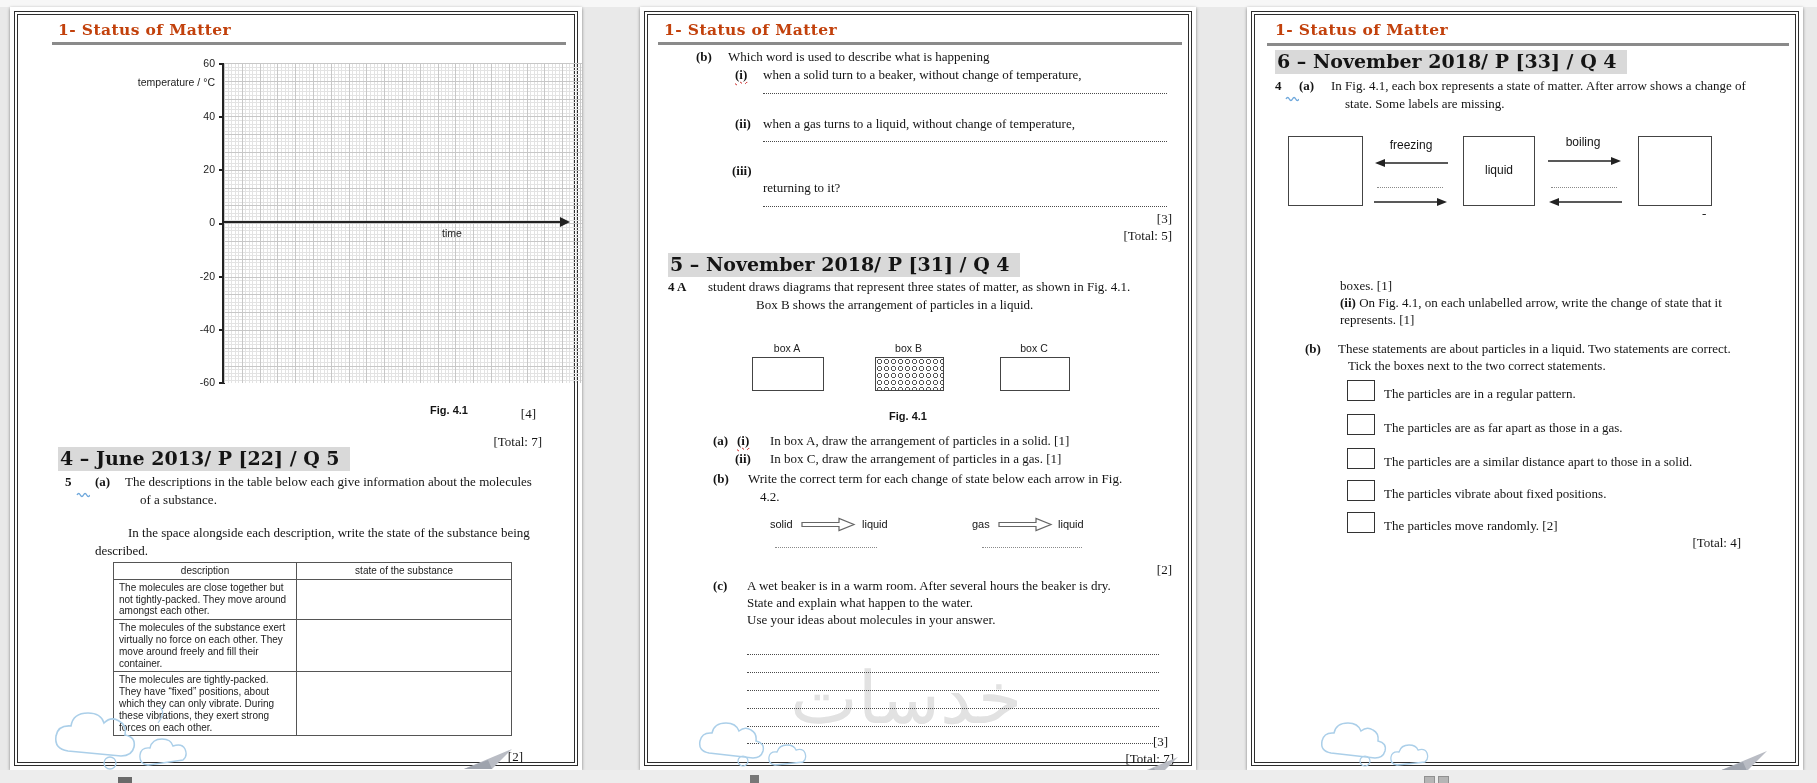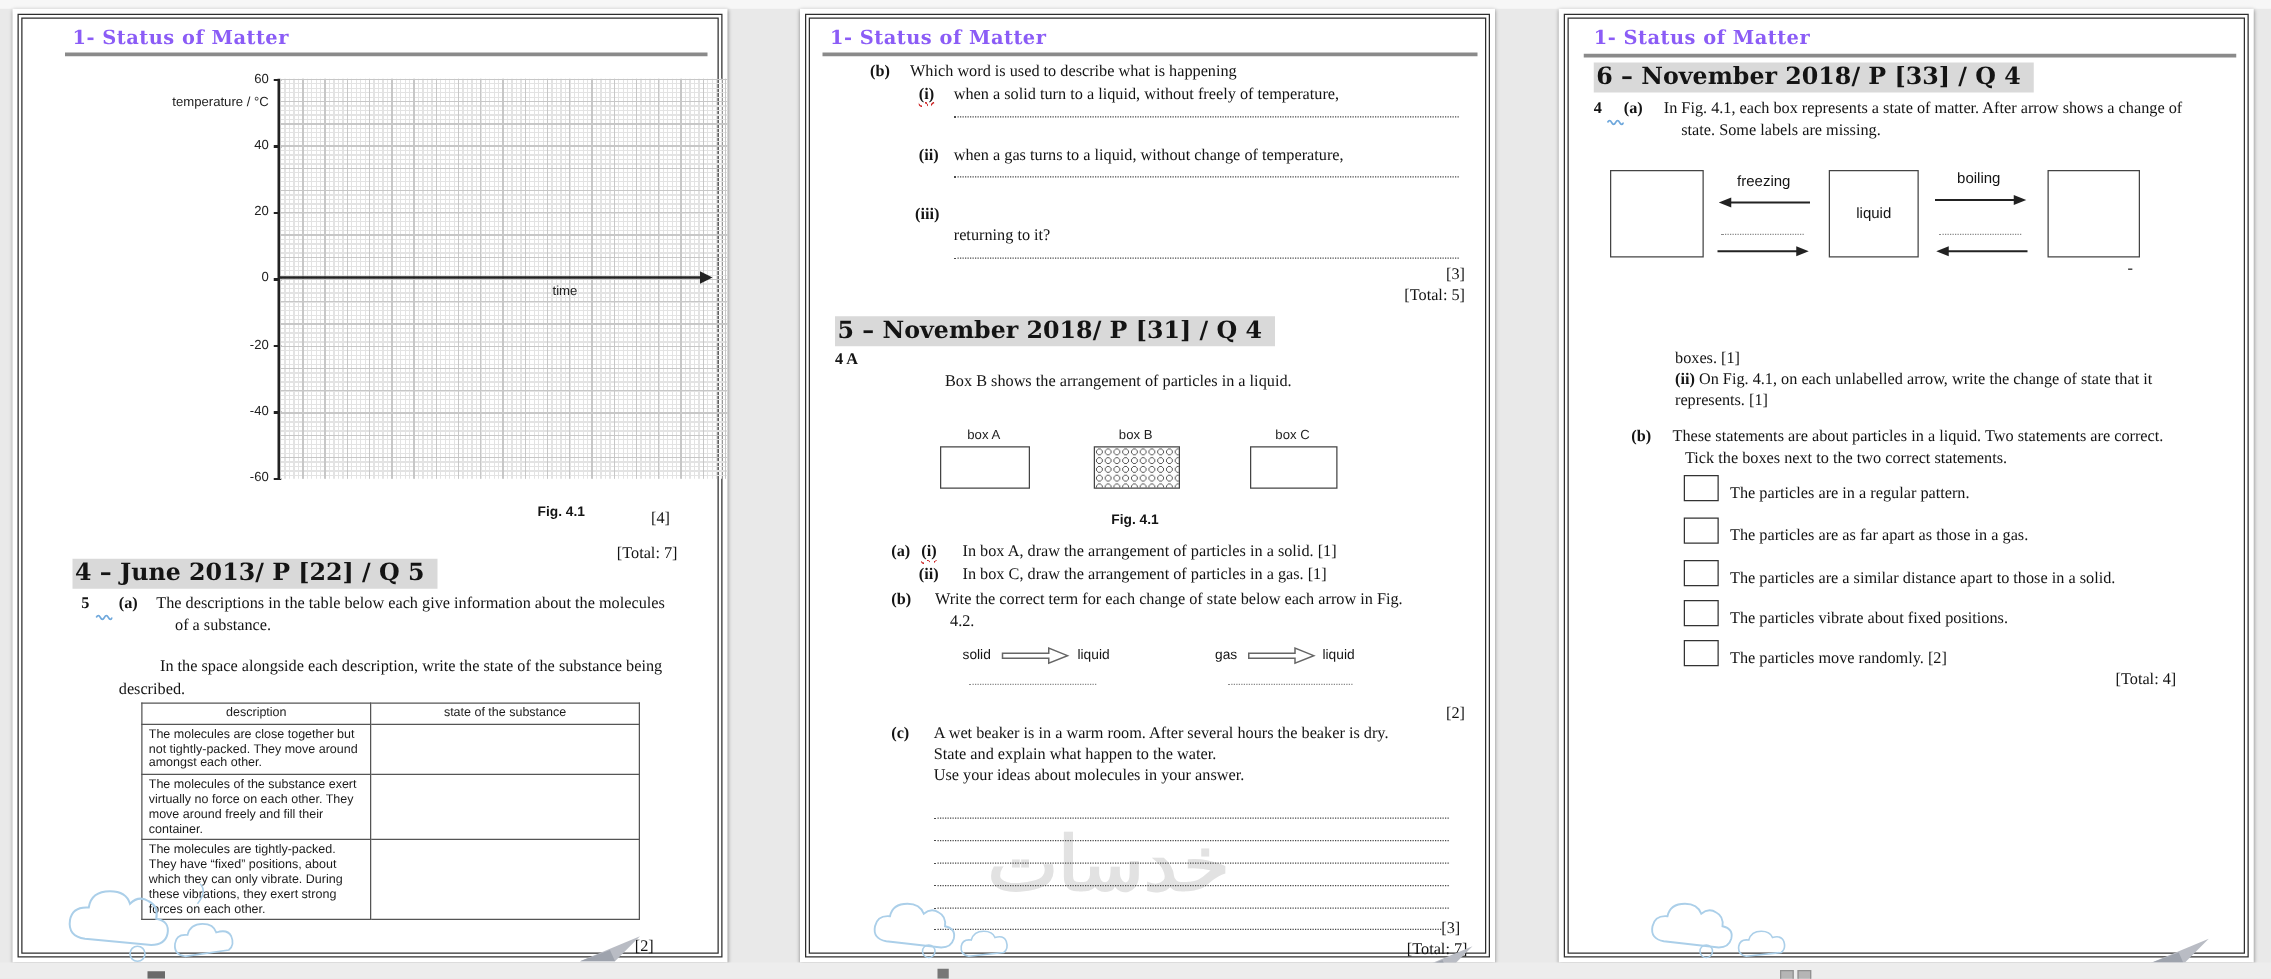--- a/index.html
+++ b/index.html
@@ -12,21 +12,21 @@
   .page{position:absolute;top:7px;height:763px;background:#fff;overflow:hidden;
         box-shadow:0 1px 3px rgba(0,0,0,.45);}
   #page1{left:10px;width:572px;}
   #page2{left:640px;width:556px;}
   #page3{left:1247px;width:556px;}
   .frame{position:absolute;inset:4px;border:4px double #2e2e2e;pointer-events:none;}
   .abs{position:absolute;}
   .b{font-weight:bold;}
   .sans{font-family:"Liberation Sans",sans-serif;}
   .hdr-title{font-family:"DejaVu Serif",serif;font-weight:bold;font-size:15.5px;
-             color:#8b5cf6;letter-spacing:.4px;white-space:nowrap;}
+             color:#c2410c;letter-spacing:.4px;white-space:nowrap;}
   .hdr-rule{height:3px;background:#8a8a8a;}
   .qheading{font-family:"DejaVu Serif",serif;font-weight:bold;font-size:19px;
             background:#d9d9d9;display:inline-block;padding:0 10px 2px 2px;white-space:nowrap;}
   .txt{font-size:13px;white-space:nowrap;}
   .small{font-size:10.5px;color:#222;}
   .dots{height:0;border-top:1.5px dotted #4a4a4a;}
   .dots-gray{height:0;border-top:1.5px dotted #8a8a8a;}
   .wavy-red{text-decoration:underline;text-decoration-style:wavy;
             text-decoration-color:#cc2222;text-decoration-thickness:1px;text-underline-offset:2px;}
   
@@ -48,22 +48,22 @@
   table.desc td,table.desc th{border:1px solid #555;padding:2px 5px;vertical-align:top;text-align:left;font-weight:normal;}
   table.desc th{text-align:center;padding:2px;}
   
   .pbox{border:1px solid #444;background:#fff;}
   .particles{
     background-color:#fdfdfd;
     background-image:radial-gradient(circle at 3.5px 3.5px,#fff 1.8px,#555 1.8px 2.6px,rgba(0,0,0,0) 2.6px);
     background-size:7px 7px;
   }
   .checkbox{border:1px solid #333;background:#fff;}
-  .watermark{font-family:"Liberation Sans",sans-serif;font-weight:bold;
-             color:#e2e2e2;font-size:60px;line-height:1;white-space:nowrap;}
+  .watermark{font-family:"Liberation Sans",sans-serif;font-weight:normal;
+             color:#e2e2e2;font-size:72px;line-height:1;white-space:nowrap;}
   .mark{font-size:13px;}
 </style>
 </head>
 <body>
 
 <div class="top-gap"></div>
 
 <div class="page" id="page1">
   <div class="frame"></div>
   <div class="abs hdr-title" style="left:48px;top:13px;">1- Status of Matter</div>
@@ -139,35 +139,36 @@
 <div class="page" id="page2">
   <div class="frame"></div>
   <div class="abs watermark" style="left:150px;top:655px;z-index:0;" dir="rtl">خدسات</div>
   <div class="abs hdr-title" style="left:24px;top:13px;">1- Status of Matter</div>
   <div class="abs hdr-rule" style="left:18px;right:14px;top:35px;"></div>
 
   <span class="abs txt b" style="left:56px;top:42px;">(b)</span>
   <div class="abs txt" style="left:88px;top:42px;">Which word is used to describe what is happening</div>
 
   <span class="abs txt b wavy-red" style="left:95px;top:60px;">(i)</span>
-  <div class="abs txt" style="left:123px;top:60px;">when a solid turn to a liquid, without freely of temperature,</div>
+  <div class="abs txt" style="left:123px;top:60px;">when a solid turn to a beaker, without change of temperature,</div>
   <div class="abs dots" style="left:123px;top:86px;width:404px;"></div>
 
   <span class="abs txt b" style="left:95px;top:109px;">(ii)</span>
   <div class="abs txt" style="left:123px;top:109px;">when a gas turns to a liquid, without change of temperature,</div>
   <div class="abs dots" style="left:123px;top:134px;width:404px;"></div>
 
   <span class="abs txt b" style="left:92px;top:156px;">(iii)</span>
   <div class="abs txt" style="left:123px;top:173px;">returning to it?</div>
   <div class="abs dots" style="left:123px;top:199px;width:404px;"></div>
   <div class="abs mark" style="right:24px;top:204px;">[3]</div>
   <div class="abs mark" style="right:24px;top:221px;">[Total: 5]</div>
 
   <div class="abs" style="left:28px;top:246px;"><span class="qheading">5 – November 2018/ P [31] / Q 4</span></div>
   <span class="abs txt b" style="left:28px;top:272px;">4 A</span>
+  <div class="abs txt" style="left:68px;top:272px;">student draws diagrams that represent three states of matter, as shown in Fig. 4.1.</div>
   <div class="abs txt" style="left:116px;top:290px;">Box B shows the arrangement of particles in a liquid.</div>
 
   <div class="abs sans small" style="left:112px;top:335px;width:70px;text-align:center;">box A</div>
   <div class="abs sans small" style="left:235px;top:335px;width:67px;text-align:center;">box B</div>
   <div class="abs sans small" style="left:360px;top:335px;width:68px;text-align:center;">box C</div>
   <div class="abs pbox" style="left:112px;top:350px;width:70px;height:32px;"></div>
   <div class="abs pbox particles" style="left:235px;top:350px;width:67px;height:32px;"></div>
   <div class="abs pbox" style="left:360px;top:350px;width:68px;height:32px;"></div>
   <div class="abs sans b" style="left:203px;top:403px;width:130px;text-align:center;font-size:11px;">Fig. 4.1</div>
 

